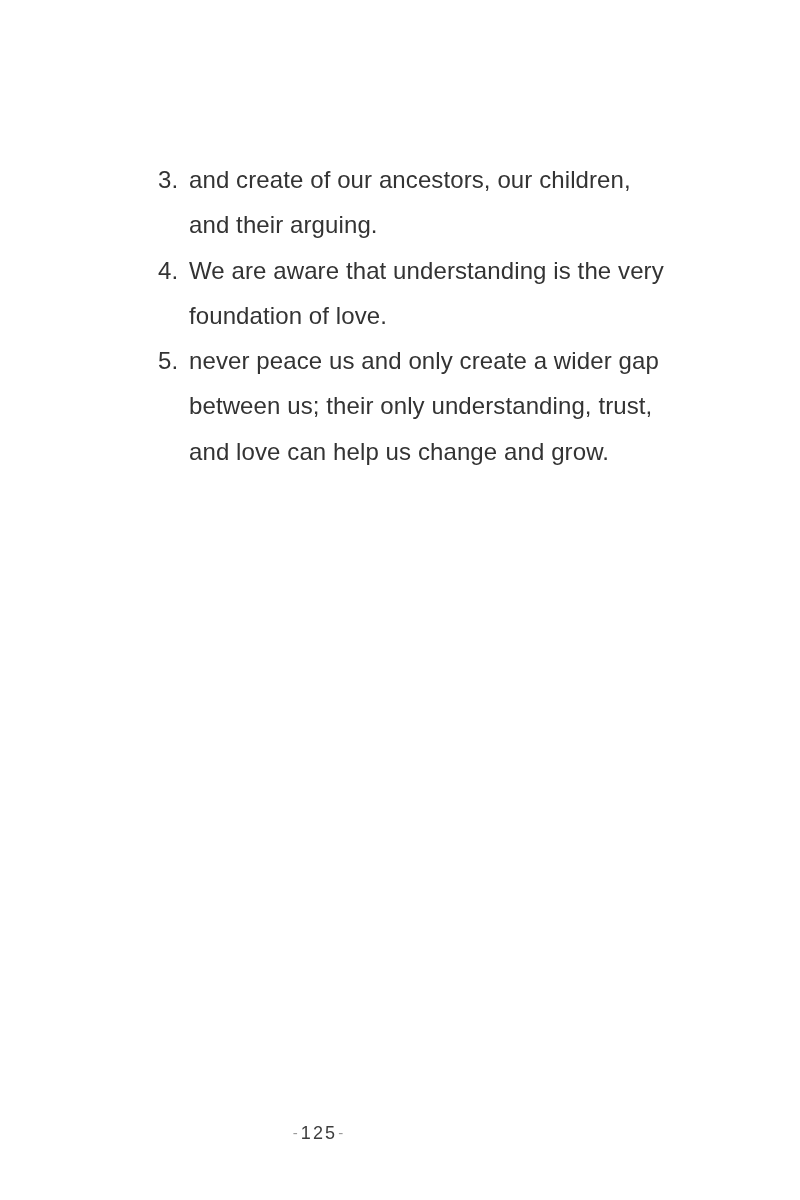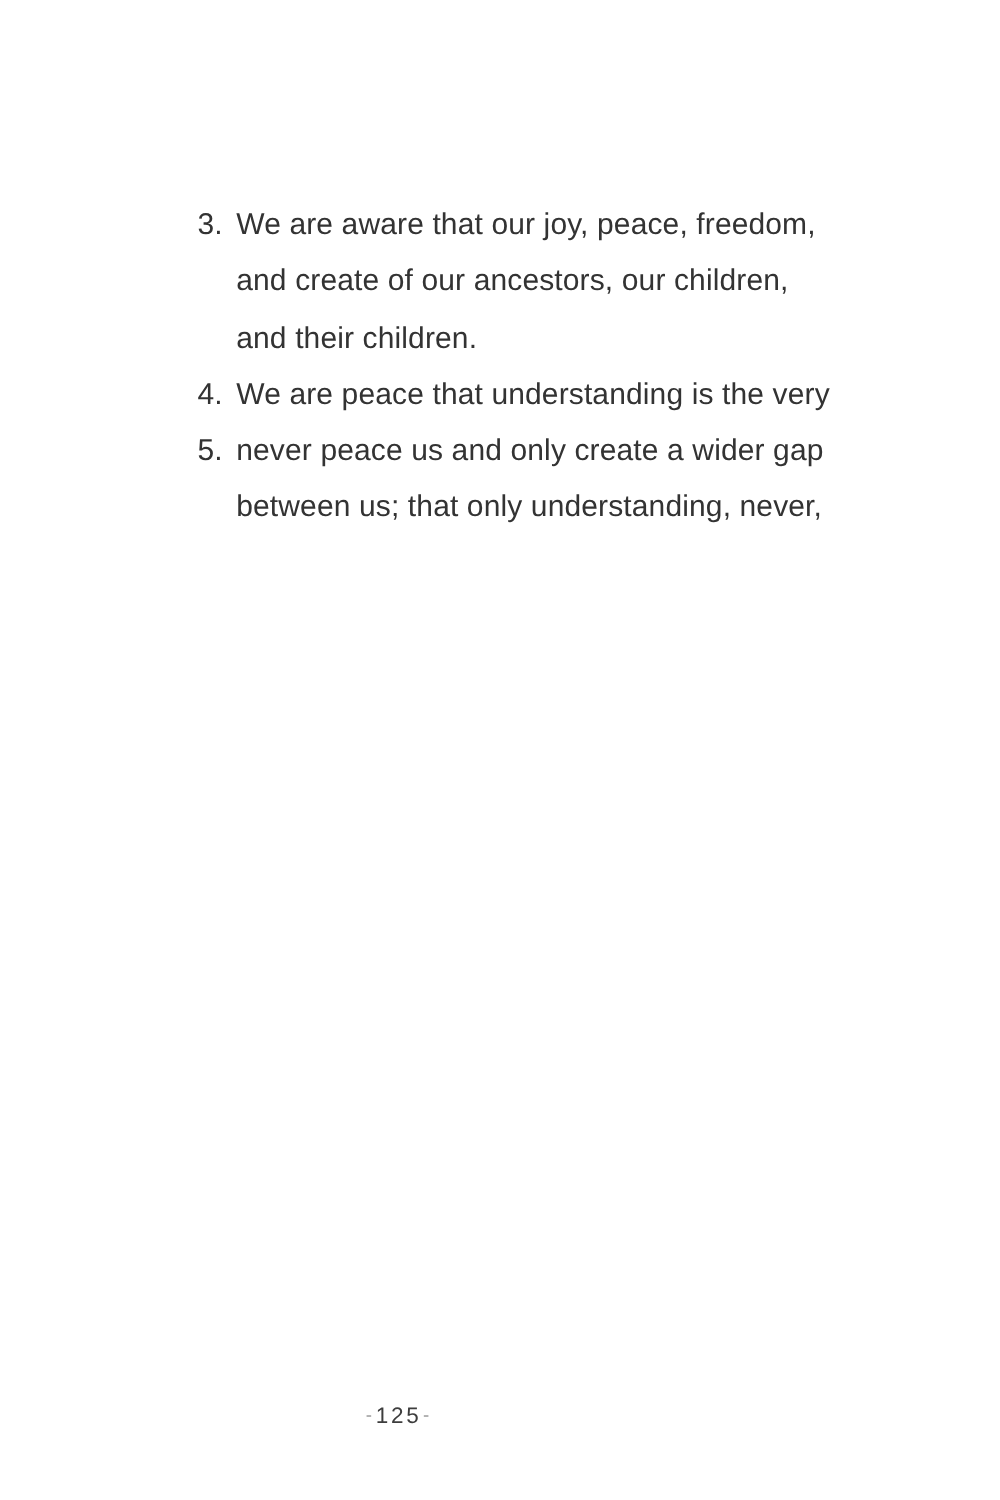--- a/index.html
+++ b/index.html
@@ -67,38 +67,39 @@
 </head>
 <body>
 
 <div class="page">
 
   <ol class="precepts-list">
 
     <li class="list-item">
       <span class="item-number">3.</span>
       <div class="item-lines">
-        <div class="text-line">We are aware that our joy, peace, freedom,</div>
         <div class="text-line">and create of our ancestors, our children,</div>
-        <div class="text-line">and their children.</div>
+        <div class="text-line">and their arguing.</div>
       </div>
     </li>
 
     <li class="list-item">
       <span class="item-number">4.</span>
       <div class="item-lines">
-        <div class="text-line">We are peace that understanding is the very</div>
+        <div class="text-line">We are aware that understanding is the very</div>
+        <div class="text-line">foundation of love.</div>
       </div>
     </li>
 
     <li class="list-item">
       <span class="item-number">5.</span>
       <div class="item-lines">
         <div class="text-line">never peace us and only create a wider gap</div>
-        <div class="text-line">between us; that only understanding, never,</div>
+        <div class="text-line">between us; their only understanding, trust,</div>
+        <div class="text-line">and love can help us change and grow.</div>
       </div>
     </li>
 
   </ol>
 
   <div class="page-footer">
     <span class="footer-dash">-</span><span class="page-number">125</span><span class="footer-dash">-</span>
   </div>
 
 </div>

